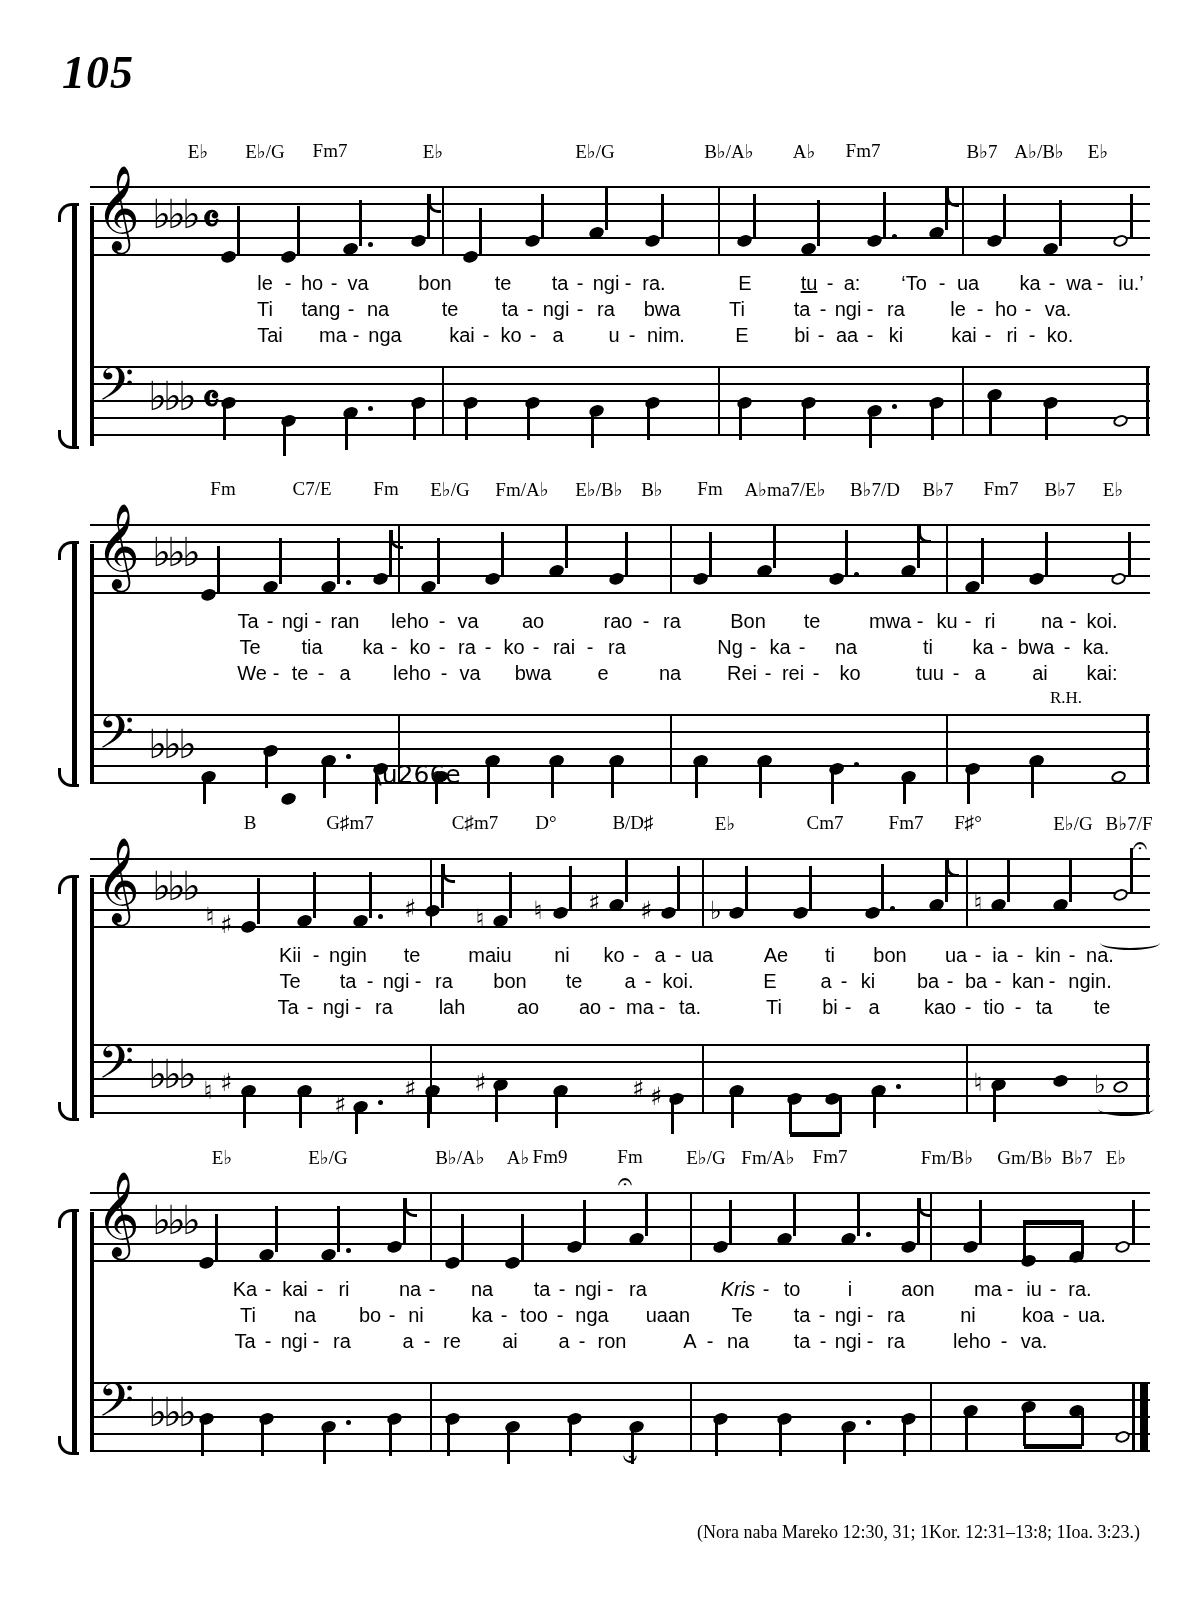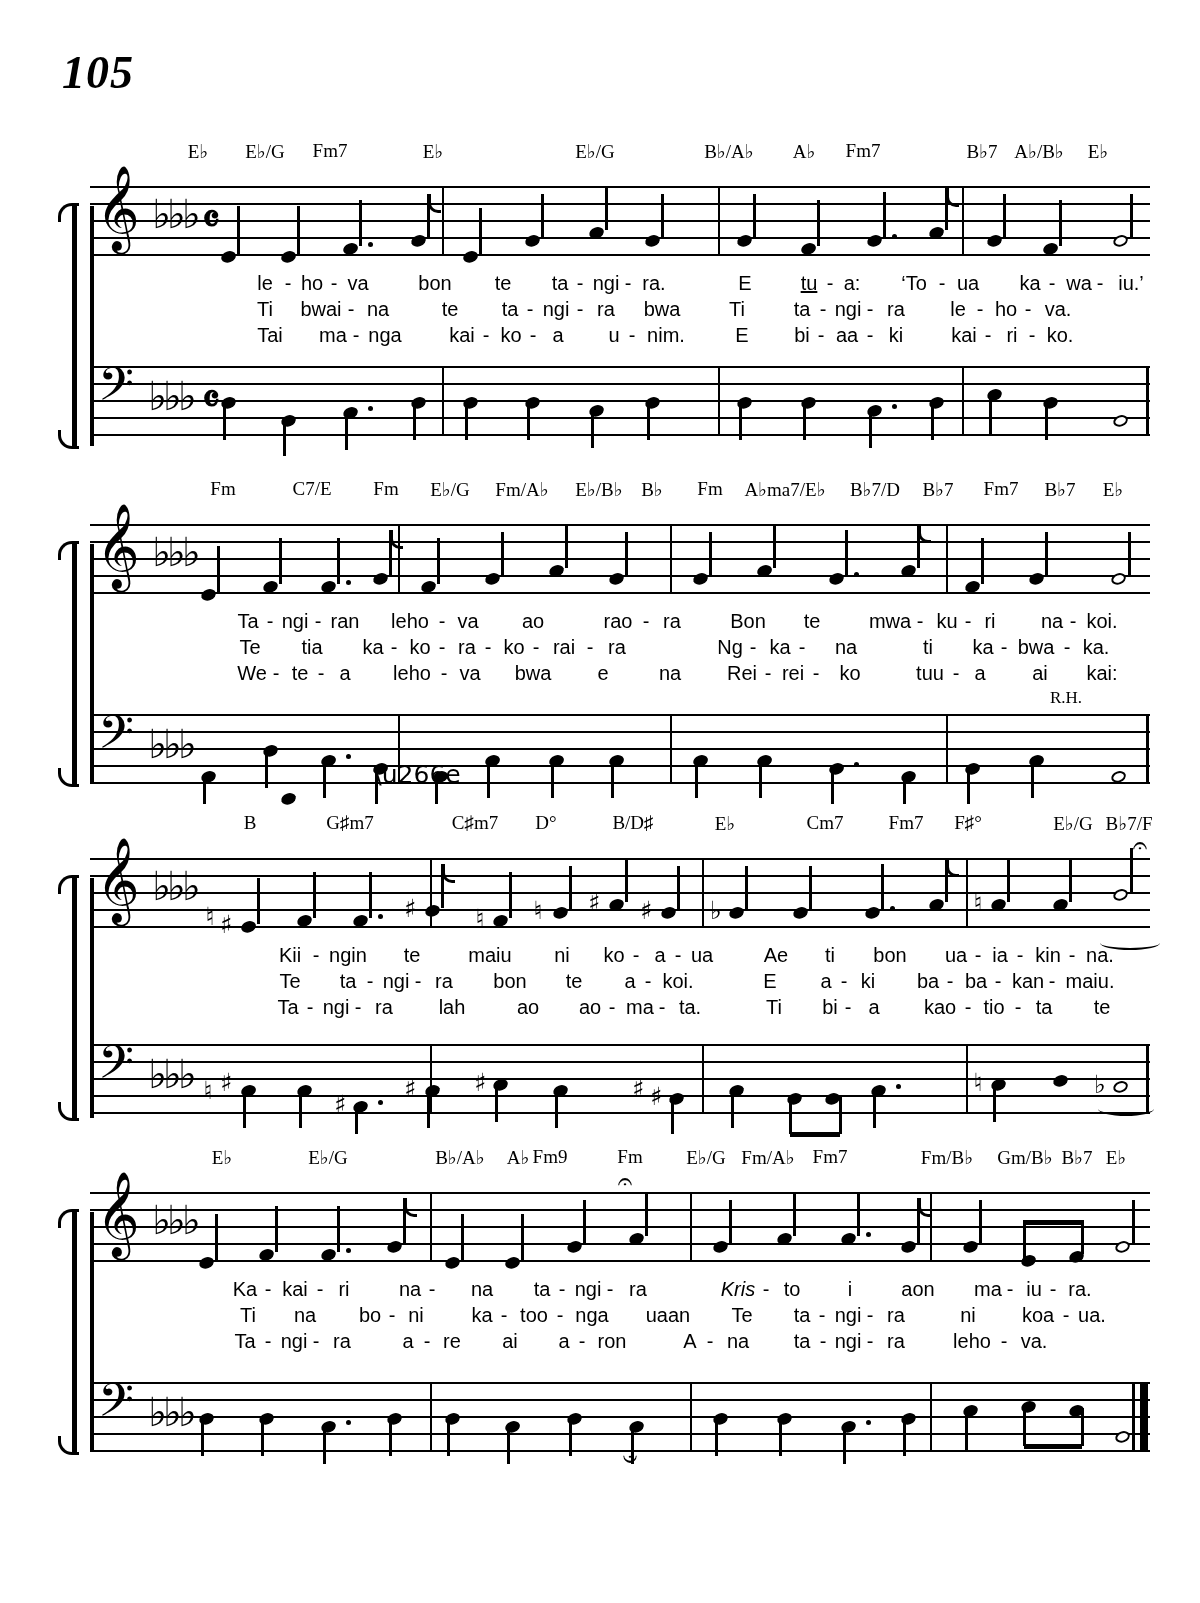--- a/index.html
+++ b/index.html
@@ -381,21 +381,21 @@
             <span class="syl" style="left: 852px;">-</span>
             <span class="syl" style="left: 878px;">ua</span>
             <span class="syl" style="left: 940px;">ka</span>
             <span class="syl" style="left: 962px;">-</span>
             <span class="syl" style="left: 989px;">wa</span>
             <span class="syl" style="left: 1010px;">-</span>
             <span class="syl" style="left: 1041px;">iu.’</span>
           </div>
         <div class="lyric-line">
             <span class="syl" style="left: 175px;">Ti</span>
-            <span class="syl" style="left: 231px;">bwai</span>
+            <span class="syl" style="left: 231px;">tang</span>
             <span class="syl" style="left: 261px;">-</span>
             <span class="syl" style="left: 288px;">na</span>
             <span class="syl" style="left: 360px;">te</span>
             <span class="syl" style="left: 420px;">ta</span>
             <span class="syl" style="left: 440px;">-</span>
             <span class="syl" style="left: 466px;">ngi</span>
             <span class="syl" style="left: 490px;">-</span>
             <span class="syl" style="left: 516px;">ra</span>
             <span class="syl" style="left: 572px;">bwa</span>
             <span class="syl" style="left: 647px;">Ti</span>
@@ -811,21 +811,21 @@
             <span class="syl" style="left: 680px;">E</span>
             <span class="syl" style="left: 736px;">a</span>
             <span class="syl" style="left: 754px;">-</span>
             <span class="syl" style="left: 778px;">ki</span>
             <span class="syl" style="left: 838px;">ba</span>
             <span class="syl" style="left: 860px;">-</span>
             <span class="syl" style="left: 886px;">ba</span>
             <span class="syl" style="left: 908px;">-</span>
             <span class="syl" style="left: 938px;">kan</span>
             <span class="syl" style="left: 962px;">-</span>
-            <span class="syl" style="left: 1000px;">maiu.</span>
+            <span class="syl" style="left: 1000px;">ngin.</span>
           </div>
         <div class="lyric-line">
             <span class="syl" style="left: 198px;">Ta</span>
             <span class="syl" style="left: 220px;">-</span>
             <span class="syl" style="left: 246px;">ngi</span>
             <span class="syl" style="left: 268px;">-</span>
             <span class="syl" style="left: 294px;">ra</span>
             <span class="syl" style="left: 362px;">lah</span>
             <span class="syl" style="left: 438px;">ao</span>
             <span class="syl" style="left: 500px;">ao</span>
@@ -1106,13 +1106,14 @@
         <div class="beam" style="left:934px; top:62px; width:58px;"></div>
         <div class="stem" style="left:933px; top:22px; height:42px;"></div>
           <div class="stem" style="left:991px; top:26px; height:38px;"></div>
         <div class="note hollow" style="left:1034px; top:52px;"></div>
         <div class="endbar-thin" style="left:1042px; top:0; height:70px;"></div>
         <div class="endbar-thick" style="left:1050px; top:0; height:70px;"></div>
       </div>
     </div>
   </div>
 
+  <div class="footnote">(Nora naba Mareko 12:30, 31; 1Kor. 12:31–13:8; 1Ioa. 3:23.)</div>
 </div>
 
 </body></html>

